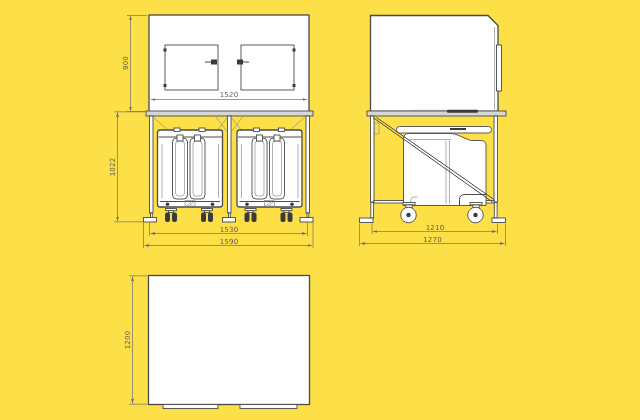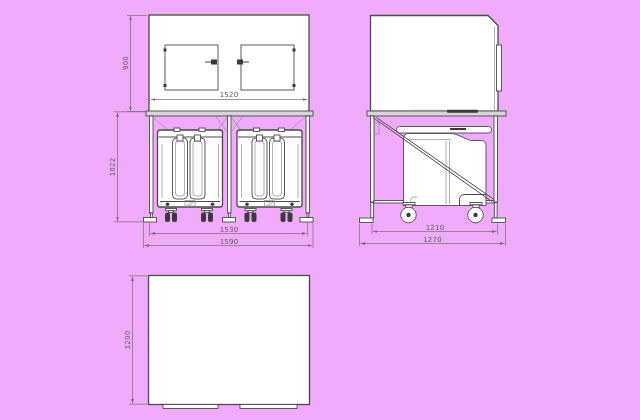--- a/index.html
+++ b/index.html
@@ -1,16 +1,16 @@
 <!DOCTYPE html>
 <html><head>
 <meta charset="utf-8">
 <style>
   html,body{margin:0;padding:0;background:#ffffff;}
-  .stage{position:relative;width:640px;height:420px;background:#f0abfc;overflow:hidden;}
+  .stage{position:relative;width:640px;height:420px;background:#fde047;overflow:hidden;}
   svg{position:absolute;left:0;top:0;}
   .ln  {stroke:#4a4a4a;stroke-width:1;fill:none;}
   .ln2 {stroke:#4a4a4a;stroke-width:1.3;fill:#ffffff;}
   .lnf {stroke:#4a4a4a;stroke-width:0.9;fill:#ffffff;}
   .lt  {stroke:#8e8e8e;stroke-width:0.7;fill:none;}
   .rail{fill:#d6d6d6;stroke:#4a4a4a;stroke-width:0.9;}
   .dk  {fill:#3a3a3a;stroke:none;}
   .dim {stroke:#707070;stroke-width:0.7;fill:none;}
   .dimt{font-family:"DejaVu Sans",sans-serif;font-size:7px;fill:#5a5a5a;letter-spacing:0.2px;}
 </style>

